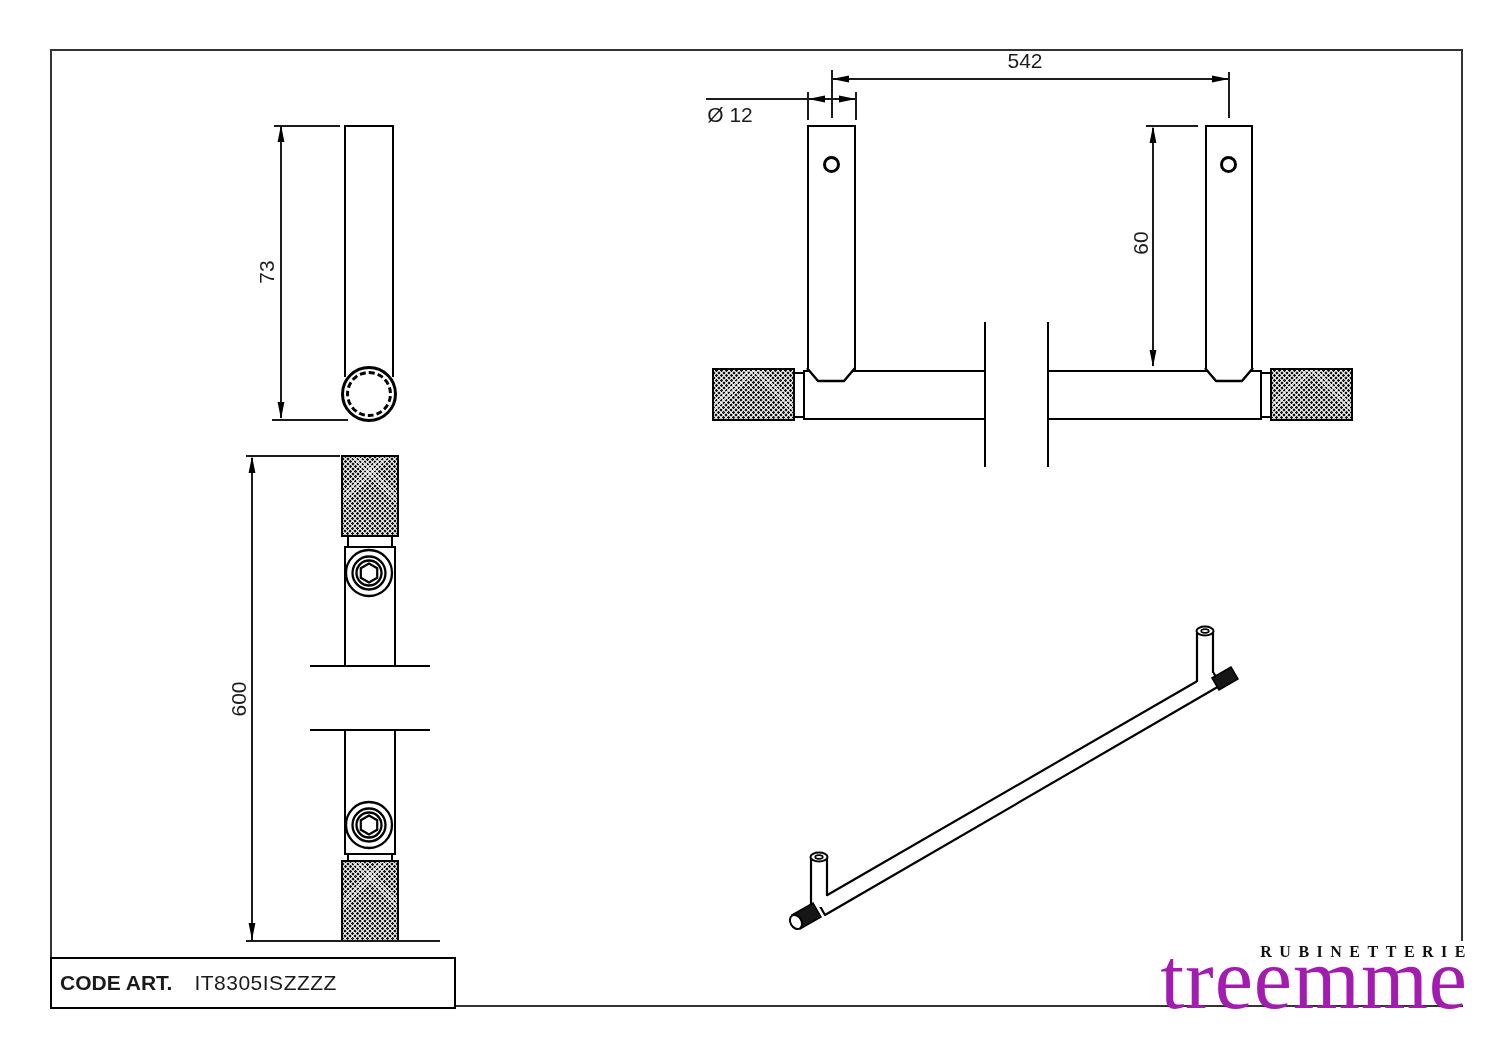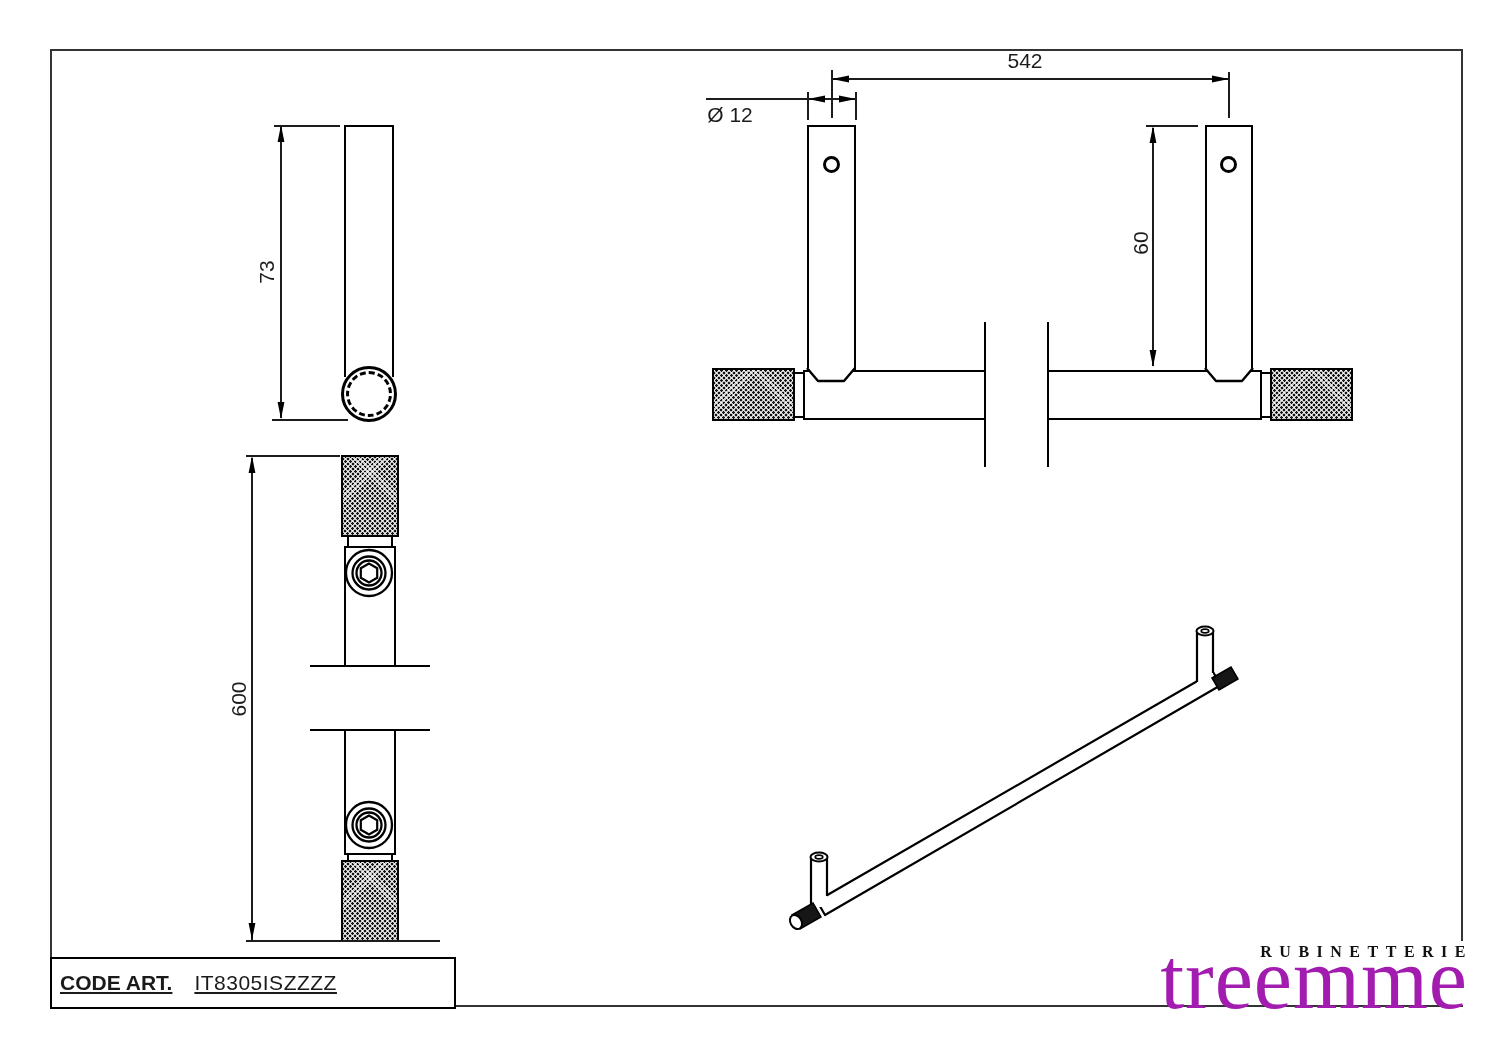--- a/index.html
+++ b/index.html
@@ -23,21 +23,21 @@
     background-image:
       repeating-linear-gradient(45deg, rgba(255,255,255,0) 0 2px, rgba(255,255,255,.75) 2px 3.5px),
       repeating-linear-gradient(-45deg, rgba(255,255,255,0) 0 2px, rgba(255,255,255,.75) 2px 3.5px);}
   .post{position:absolute;box-sizing:border-box;border:2.4px solid #000;border-bottom:none;background:#fff;}
   .hole{position:absolute;box-sizing:border-box;border:3px solid #000;border-radius:50%;background:#fff;}
   .endcap-circle{position:absolute;box-sizing:border-box;border:3px solid #000;border-radius:50%;background:#fff;z-index:2;}
   .endcap-circle .dash{position:absolute;inset:2px;border:3px dashed #000;border-radius:50%;}
   .neck{position:absolute;box-sizing:border-box;background:#fff;}
   .barseg{position:absolute;box-sizing:border-box;background:#fff;border-top:2.4px solid #000;border-bottom:2.4px solid #000;}
   .titleblock{position:absolute;box-sizing:border-box;border:2.5px solid #000;background:#fff;z-index:3;
-              display:flex;align-items:center;text-decoration:underline;}
+              display:flex;align-items:center;}
   .titleblock .lbl{font-weight:bold;font-size:21px;margin-left:8px;}
   .titleblock .val{font-size:21px;margin-left:22px;letter-spacing:.5px;}
   .logo{position:absolute;background:#fff;z-index:4;}
   .logo .tagline{position:absolute;right:0;top:2px;font-family:"Liberation Serif",serif;
                  font-size:16px;font-weight:600;letter-spacing:7.5px;margin-right:-7px;color:#111;}
   .logo .brand{position:absolute;right:-2px;bottom:-8px;font-family:"Liberation Serif",serif;
                font-size:86px;line-height:.78;letter-spacing:1px;color:#a21caf;}
   svg{position:absolute;overflow:visible;}
 </style>
 </head>

